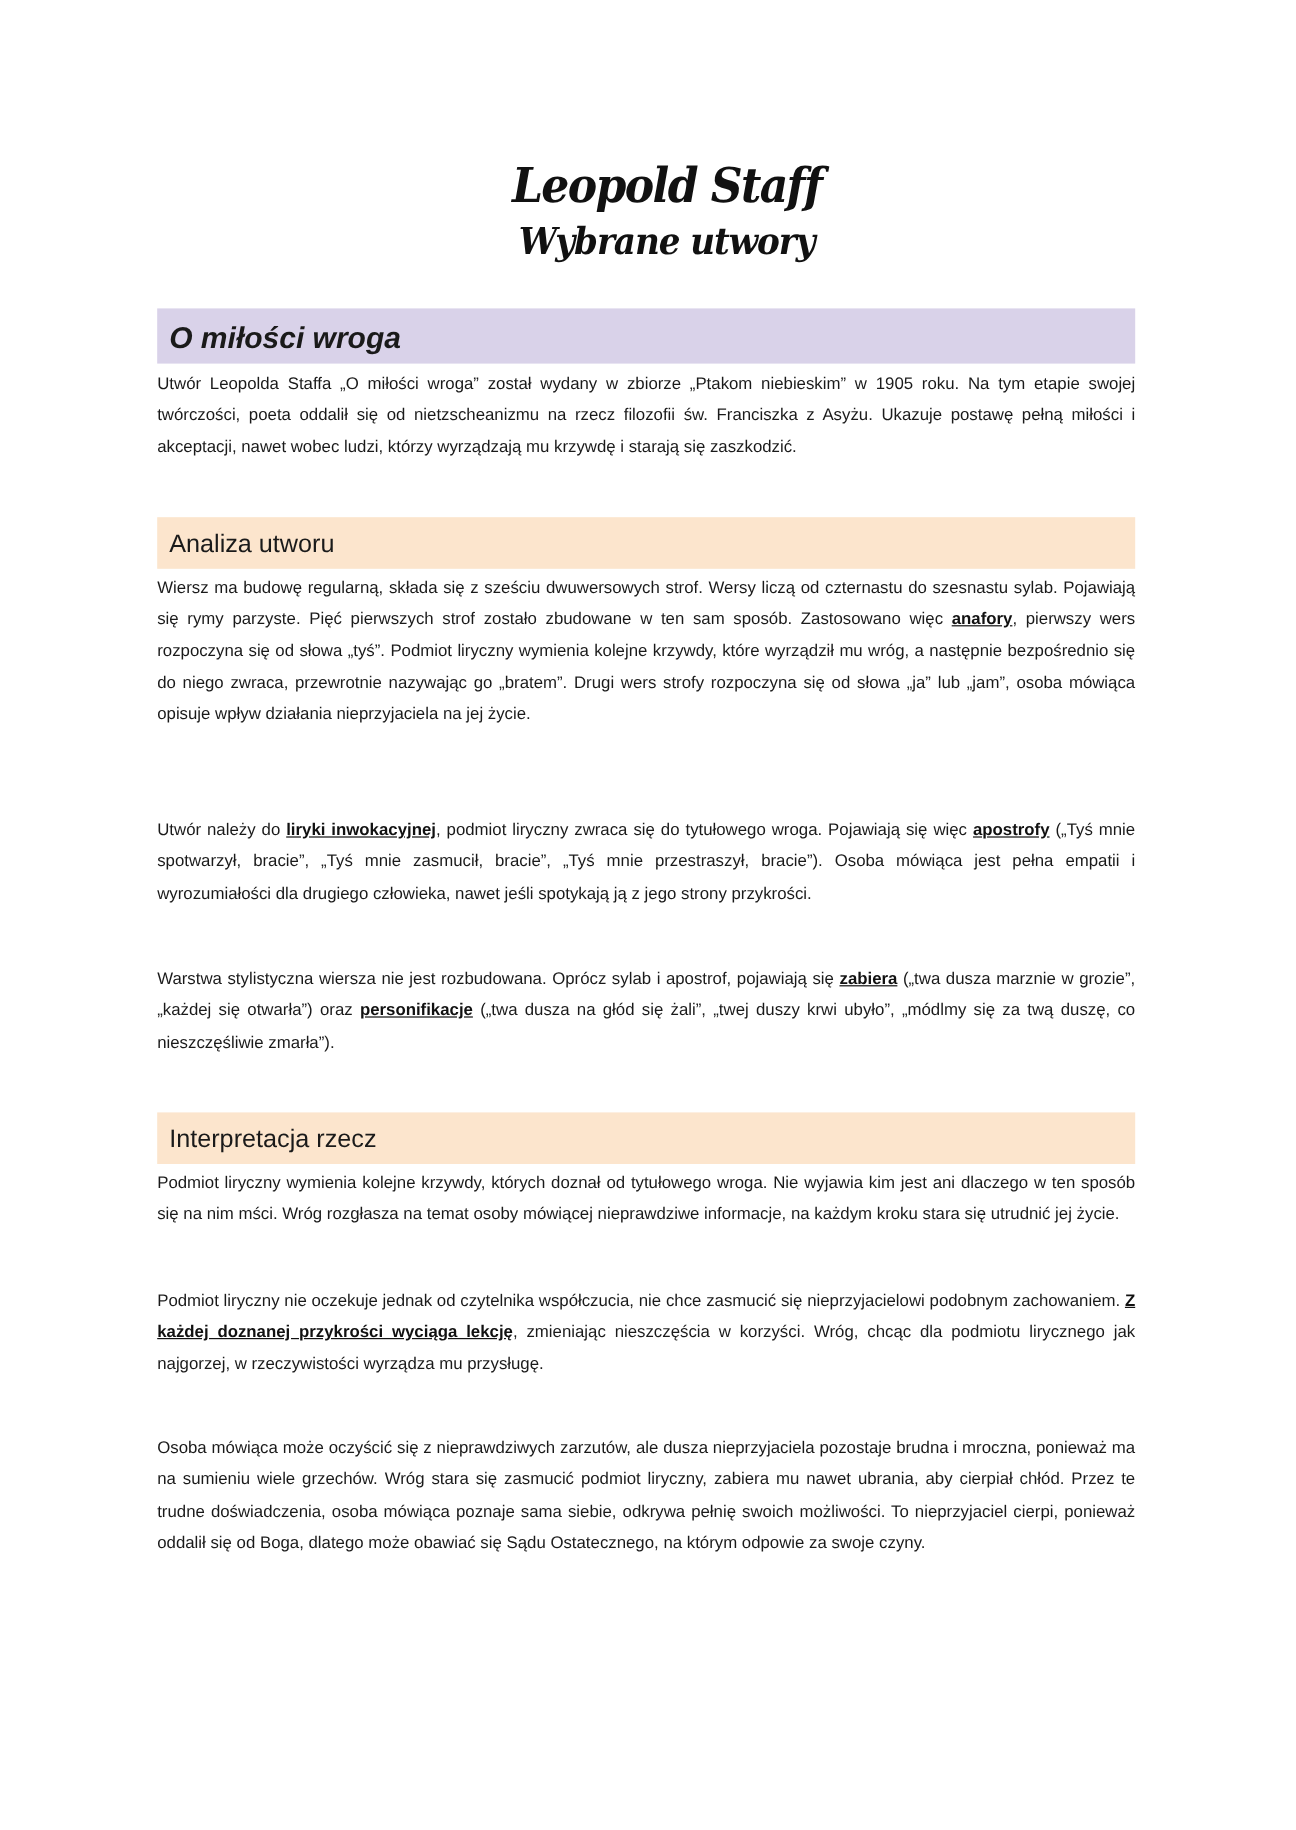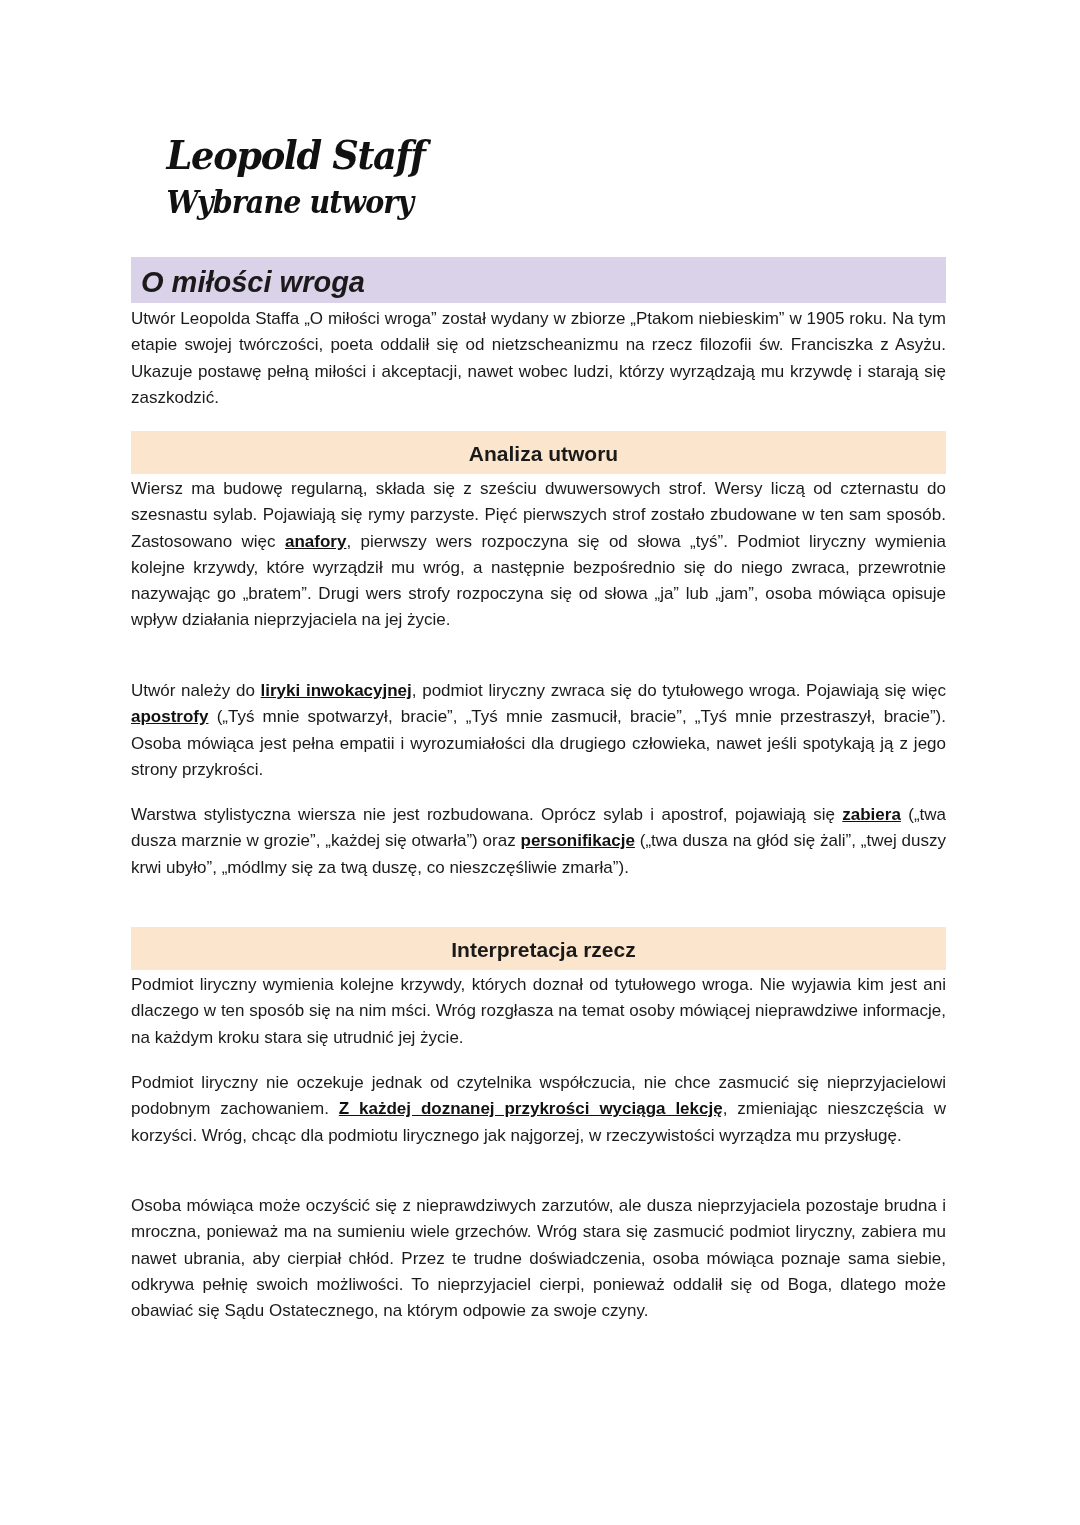--- a/index.html
+++ b/index.html
@@ -12,23 +12,23 @@
       color: #1a1a1a;
     }
     .page {
       position: absolute;
       left: 131px;
       top: 0;
       width: 815px;
     }
     .title-block {
       position: absolute;
-      left: 3px; top: 128px;
+      left: 17px; top: 128px;
       width: 815px;
-      text-align: left;
+      text-align: center;
     }
     .main-title {
       font-family: "DejaVu Serif", serif;
       font-style: italic;
       font-weight: bold;
       font-size: 40px;
       line-height: 54px;
       letter-spacing: -1.5px;
       color: #111;
       margin: 0;
@@ -49,38 +49,37 @@
       position: absolute;
       left: 0;
       width: 815px;
       box-sizing: border-box;
       padding-left: 10px;
     }
     .band-purple {
       background: #d9d2e9;
       top: 257px;
       height: 46px;
-      font-size: 29px;
+      font-size: 25px;
       font-weight: bold;
       font-style: italic;
       line-height: 50px;
     }
     .band-peach {
       background: #fce5cd;
       height: 43px;
       font-size: 21px;
-      font-weight: bold;
+      font-weight: normal;
       line-height: 45px;
-      text-align: center;
     }
     .para {
       position: absolute;
       left: 0;
       width: 815px;
-      font-size: 17px;
+      font-size: 14px;
       line-height: 26.3px;
       text-align: justify;
       margin: 0;
       color: #1a1a1a;
     }
     .para b { font-weight: bold; color: #111; text-decoration: underline; }
   </style>
 </head>
 <body>
 

